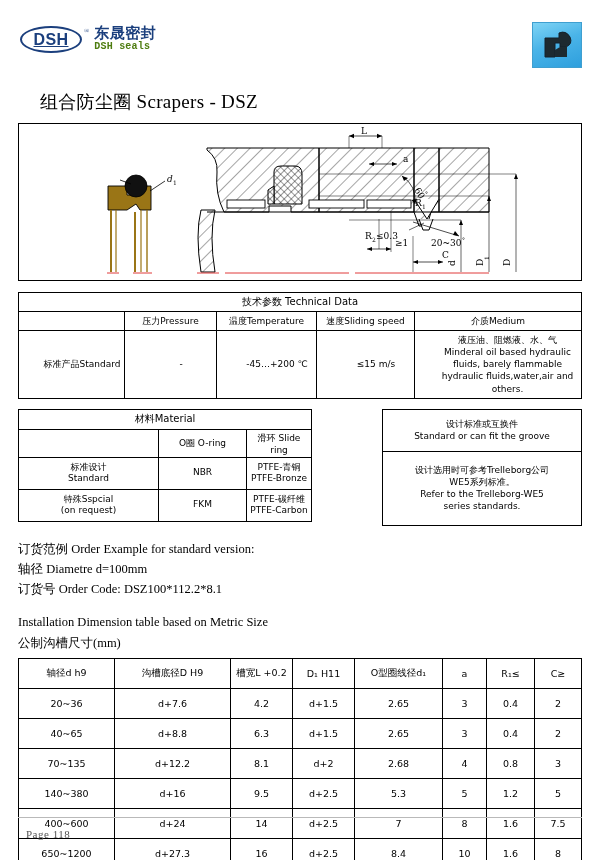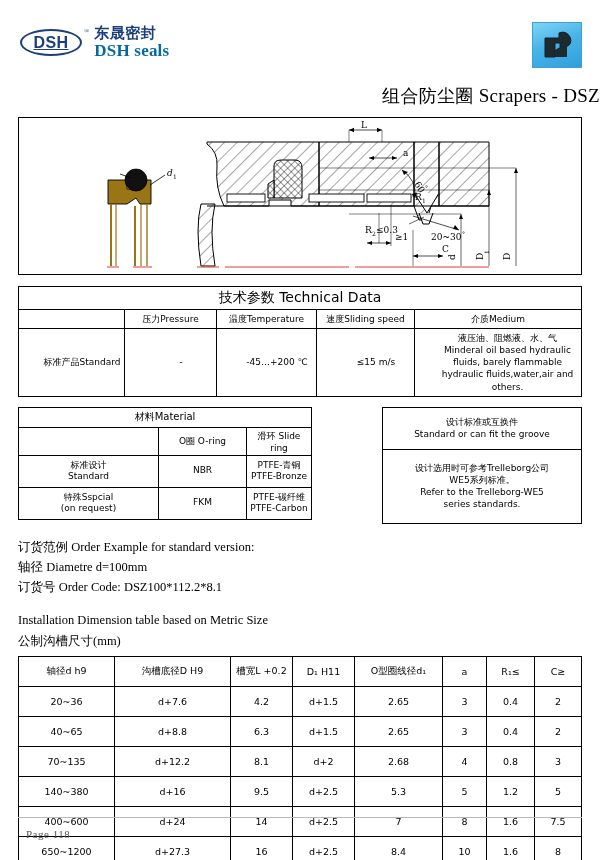--- a/index.html
+++ b/index.html
@@ -48,40 +48,41 @@
   }
   .logo-text { line-height: 1.05; margin-left: 1px; }
   .logo-cn {
     color: #1b3f7d;
     font-family: "DejaVu Sans", sans-serif;
     font-weight: bold;
     font-size: 15px;
     letter-spacing: 0.5px;
   }
   .logo-en {
-    color: #0369a1;
-    font-family: Liberation Serif, serif;
+    color: #4d7c0f;
+    font-family: Liberation Mono, monospace;
     font-weight: bold;
-    font-size: 17px;
+    font-size: 10px;
     letter-spacing: 0.2px;
   }
   .corner-badge {
     position: absolute;
     right: 18px; top: 22px;
     width: 50px; height: 46px;
     background: linear-gradient(160deg, #7fd4f5 0%, #4ab4e8 45%, #2e9fdd 100%);
     border: 1px solid #3f9fd0;
   }
   .corner-badge svg { display: block; }
 
   .doc-title {
-    text-align: right;
+    text-align: left;
     font-size: 19px;
-    margin-top: 12px;
+    margin-top: 18px;
     letter-spacing: 0.3px;
+    padding-left: 40px;
   }
   .doc-title .cn {
     font-family: "DejaVu Sans", sans-serif;
     font-size: 18px;
   }
 
   
   .diagram-box {
     margin: 9px 18px 0 18px;
     border: 1.6px solid #000;
@@ -103,21 +104,21 @@
     vertical-align: middle;
     padding: 2px 2px;
     font-weight: normal;
   }
   .tbl-tech {
     margin: 11px 18px 0 18px;
     width: 564px;
   }
   .tbl-tech .title-row td {
     height: 19px;
-    font-size: 14px;
+    font-size: 10px;
   }
   .tbl-tech .hdr-row td { height: 19px; }
   .tbl-tech .body-row td { height: 54px; padding-left: 23px; }
   .tbl-tech .medium-cell { line-height: 1.35; padding: 3px 4px; }
 
   .mid-zone {
     margin: 10px 18px 0 18px;
     display: flex;
     justify-content: space-between;
     align-items: flex-start;

